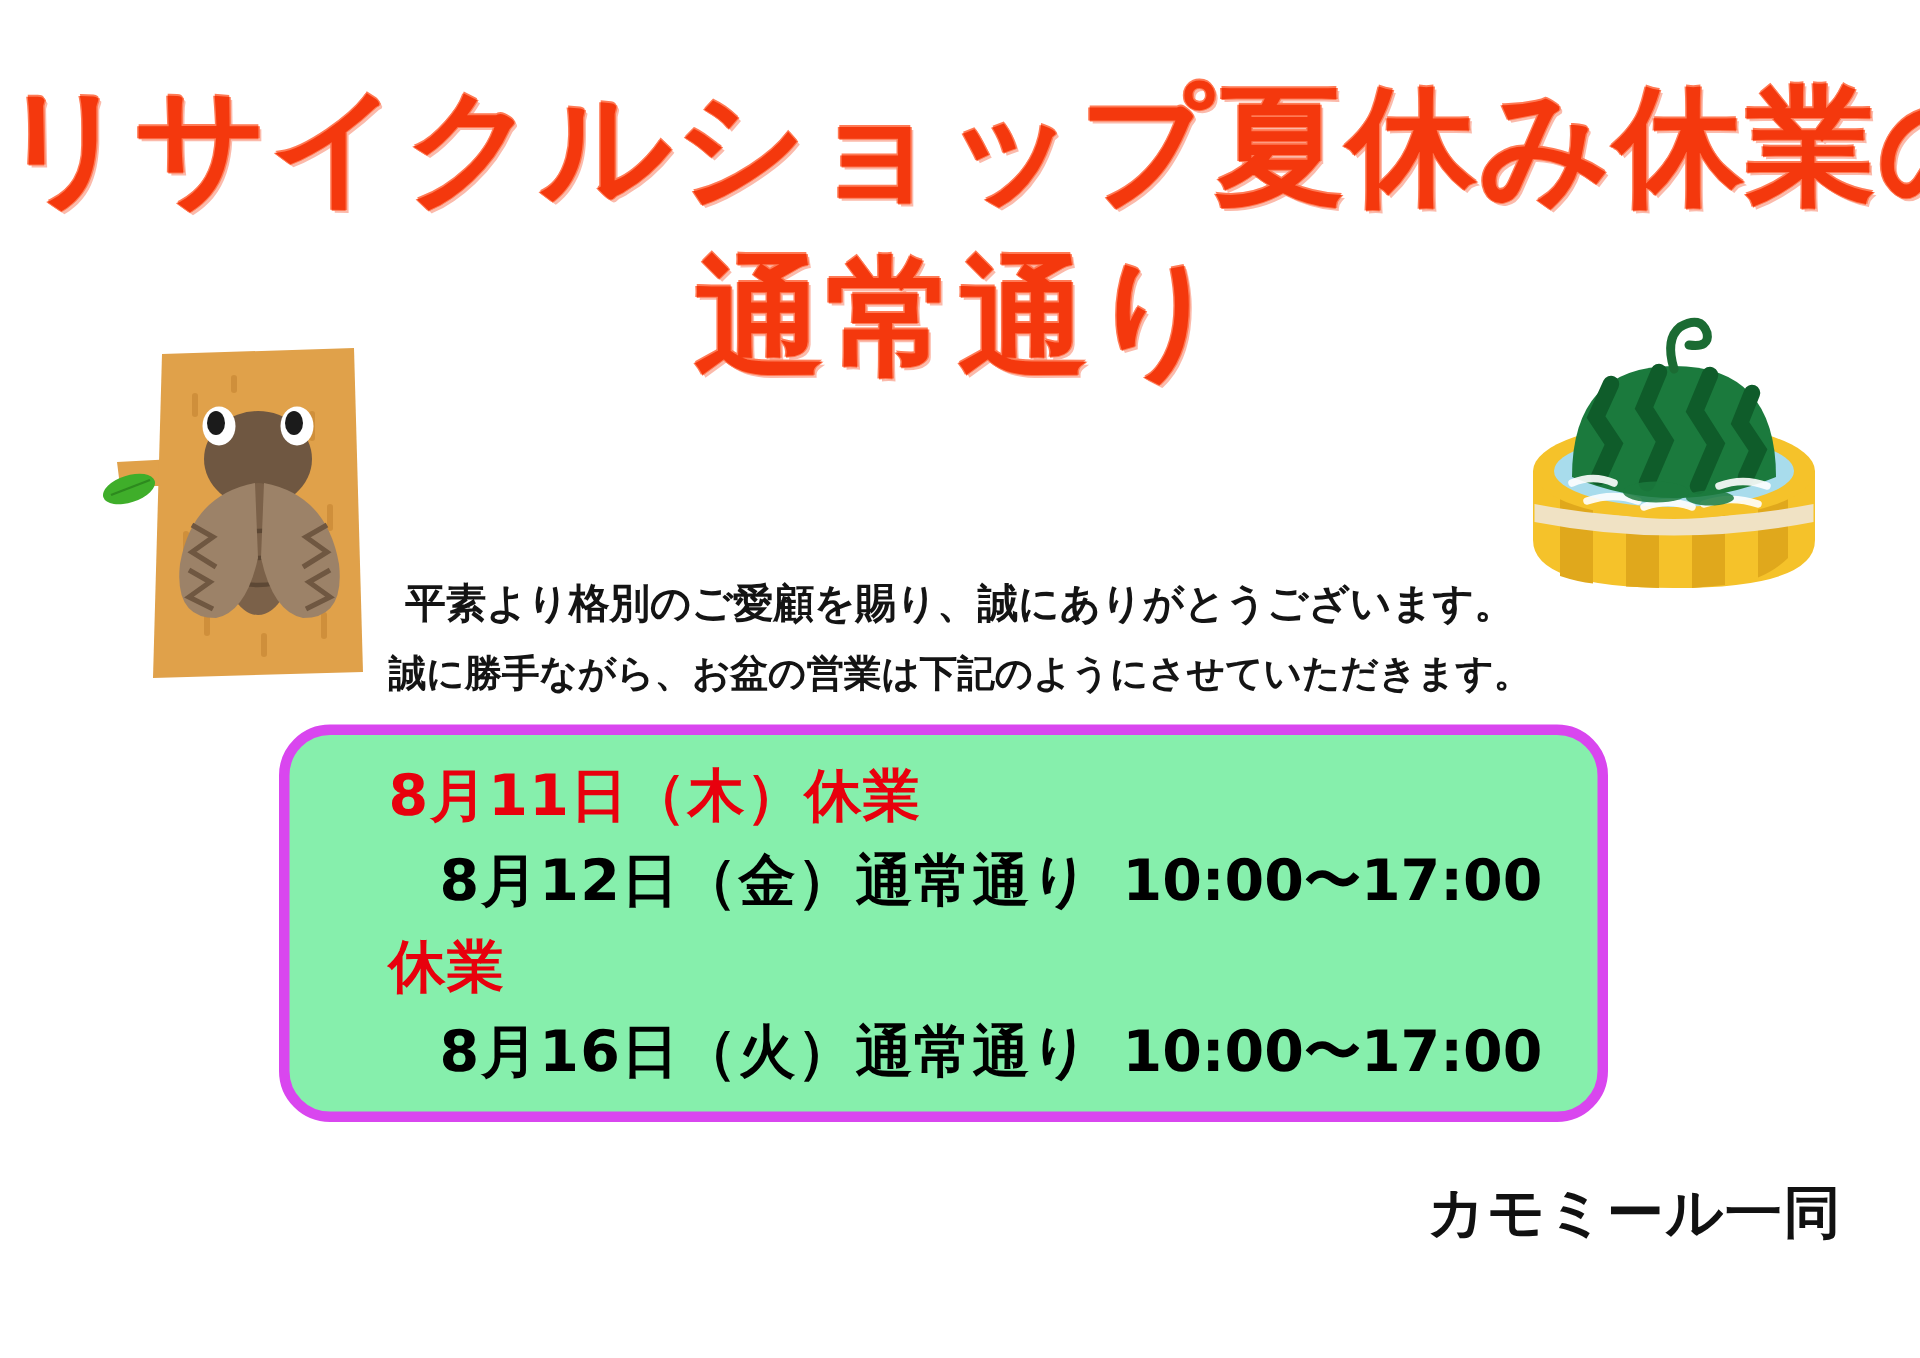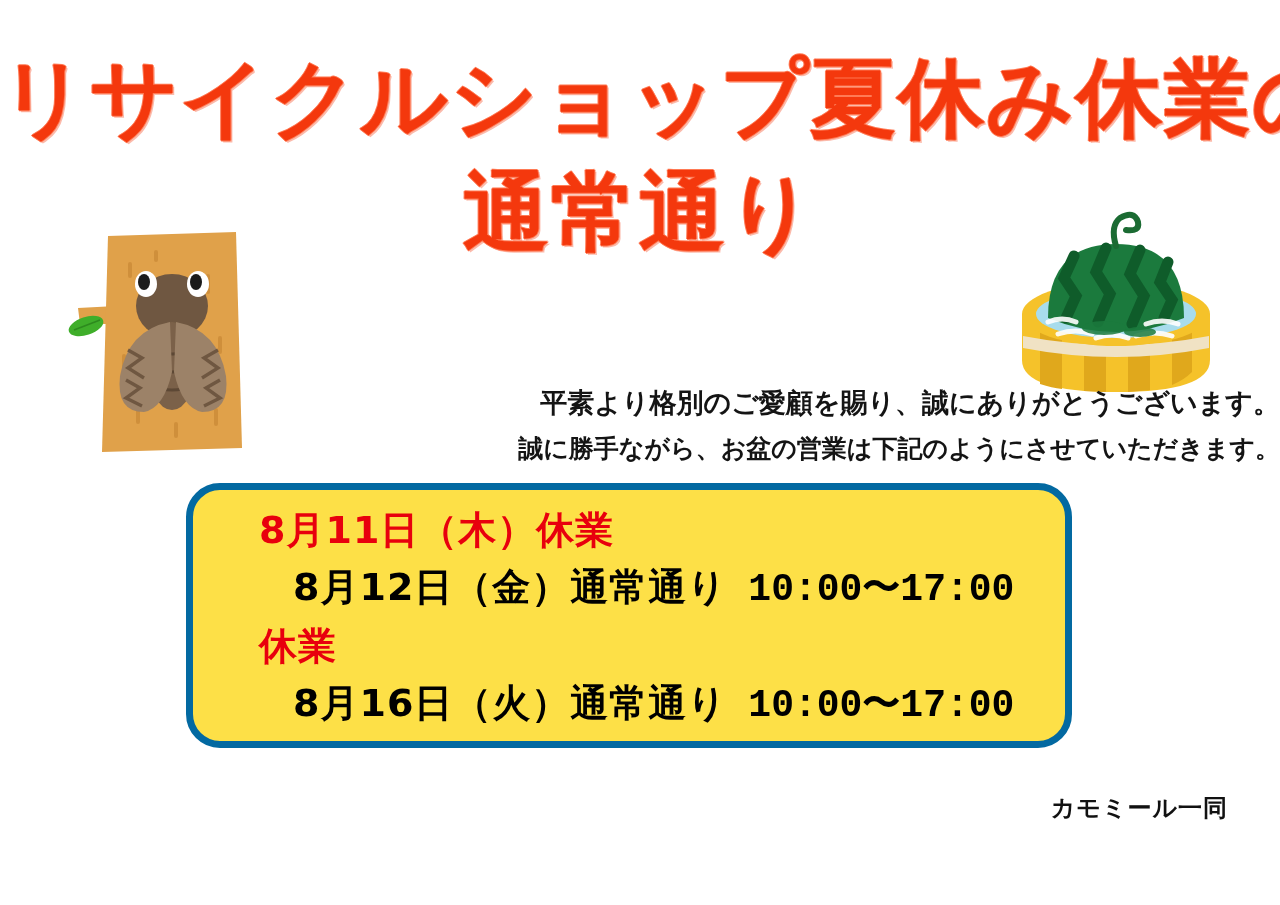--- a/index.html
+++ b/index.html
@@ -49,21 +49,21 @@
   .title-line.second {
     margin-top: 22px;
   }
 
   
   .body-block {
     position: absolute;
     top: 380px;
     left: 0;
     width: 1280px;
-    text-align: right;
+    text-align: center;
   }
   .body-line {
     font-family: "DejaVu Sans", "Liberation Sans", sans-serif;
     font-weight: 700;
     font-size: 27px;
     line-height: 46px;
     letter-spacing: 0px;
     color: #141414;
     white-space: nowrap;
   }
@@ -72,23 +72,23 @@
   }
 
   
   .schedule-box {
     position: absolute;
     left: 186px;
     top: 483px;
     width: 886px;
     height: 265px;
     box-sizing: border-box;
-    border: 7px solid #0369a1;
+    border: 7px solid #d946ef;
     border-radius: 34px;
-    background: #fde047;
+    background: #86efac;
   }
   .schedule-rows {
     position: absolute;
     left: 0;
     top: 12px;
     width: 100%;
   }
   .sched-row {
     display: flex;
     align-items: baseline;
@@ -111,31 +111,30 @@
     display: inline-block;
     min-width: 272px;
   }
   .sched-status {
     display: inline-block;
     min-width: 178px;
   }
   .sched-hours {
     display: inline-block;
     letter-spacing: 0px;
-    font-family: Liberation Mono, monospace;
   }
 
   
   .signature {
     position: absolute;
     right: 52px;
     top: 788px;
     font-family: "DejaVu Sans", "Liberation Sans", sans-serif;
     font-weight: 700;
-    font-size: 24px;
+    font-size: 38px;
     line-height: 40px;
     color: #111111;
     letter-spacing: 1px;
     white-space: nowrap;
   }
 
   
   .illus {
     position: absolute;
   }

